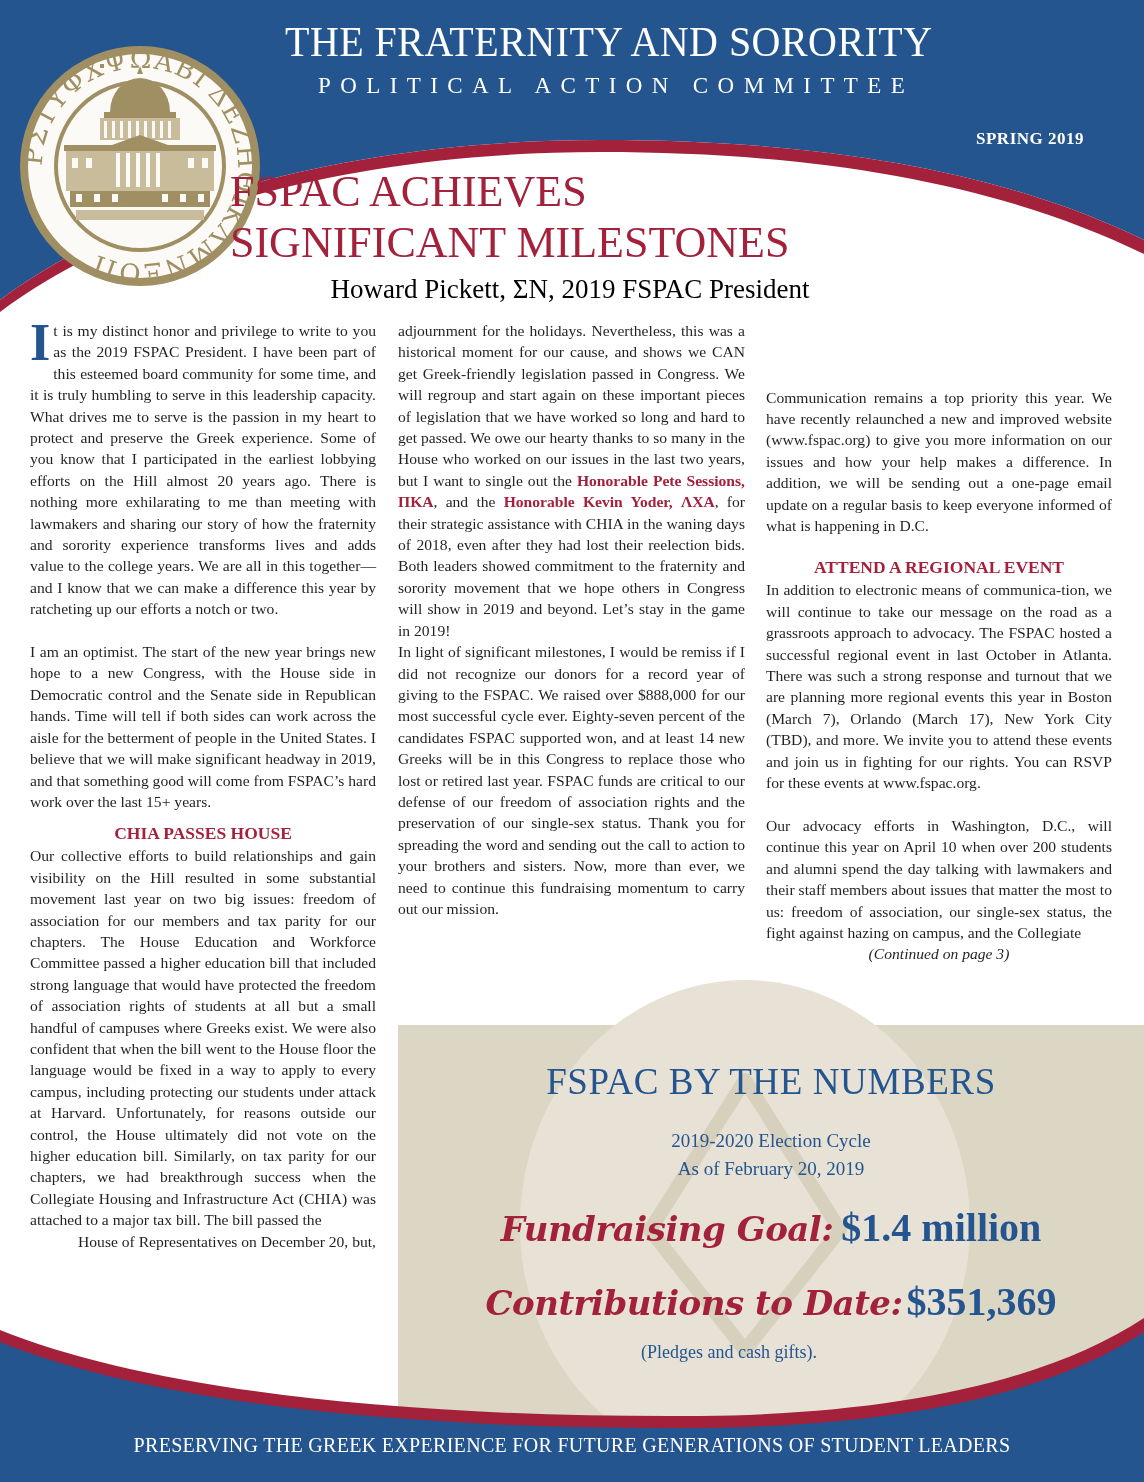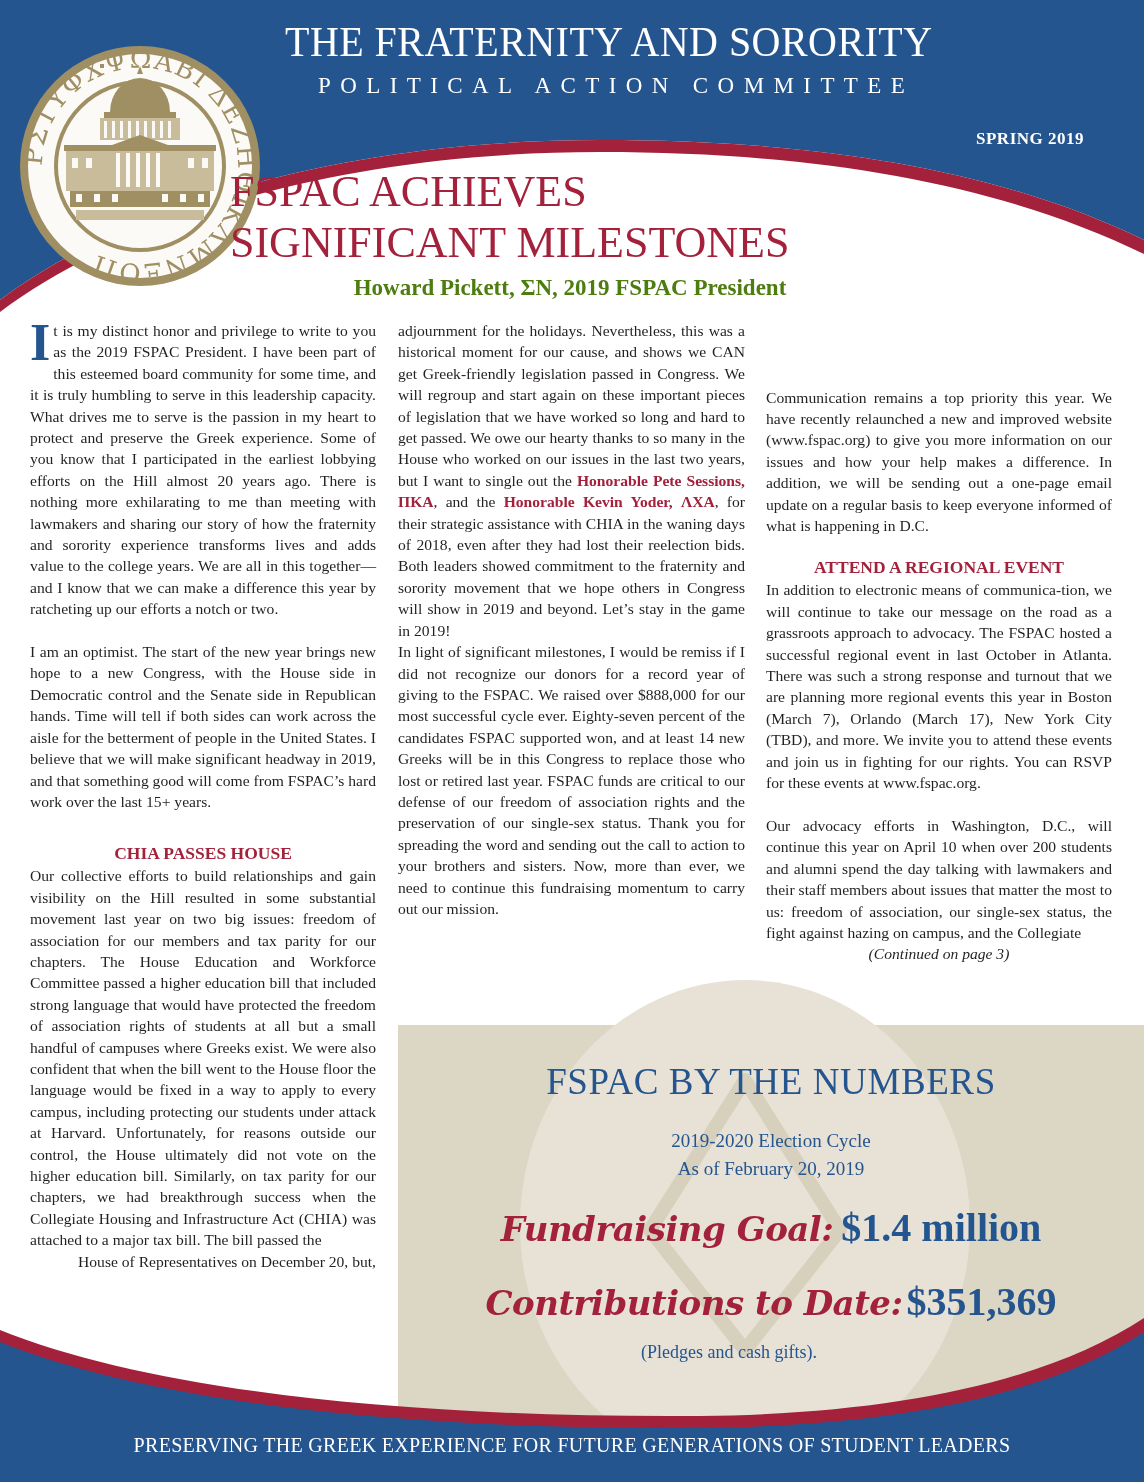--- a/index.html
+++ b/index.html
@@ -26,21 +26,21 @@
   .issue-date {
     right: 60px; top: 130px; color: #ffffff;
     font-size: 17px; font-weight: bold; letter-spacing: 0.5px; line-height: 1;
   }
   .headline {
     left: 230px; width: 680px; text-align: left;
     color: #a3213b; font-size: 44px; line-height: 1; white-space: nowrap;
   }
   .byline {
     left: 250px; width: 640px; top: 276px; text-align: center;
-    color: #4d7c0f; font-size: 23px; font-weight: bold; line-height: 1; white-space: nowrap;
+    color: #000000; font-size: 27px; font-weight: normal; line-height: 1; white-space: nowrap;
   }
 
   .col {
     position: absolute; font-size: 15.6px; line-height: 21.4px;
     text-align: justify; hyphens: manual;
   }
   .col p { margin: 0; }
   .col p + p { margin-top: 21.4px; }
   .col1 { left: 30px; top: 320px; width: 346px; }
   .col2 { left: 398px; top: 320px; width: 347px; }
@@ -157,21 +157,21 @@
 
 <div class="abs headline" style="top:170px;">FSPAC ACHIEVES</div>
 <div class="abs headline" style="top:221px;">SIGNIFICANT MILESTONES</div>
 <div class="abs byline">Howard Pickett, ΣΝ, 2019 FSPAC President</div>
 
 <div class="col col1">
   <p>
     <span class="dropcap">I</span><span>t is my distinct honor and privilege to write to you as the 2019 FSPAC President. I have been part of this esteemed board community for some time, and it is truly humbling to serve in this leadership capacity. What drives me to serve is the passion in my heart to protect and preserve the Greek experience. Some of you know that I participated in the earliest lobbying efforts on the Hill almost 20 years ago. There is nothing more exhilarating to me than meeting with lawmakers and sharing our story of how the fraternity and sorority experience transforms lives and adds value to the college years. We are all in this together—and I know that we can make a difference this year by ratcheting up our efforts a notch or two.</span>
   </p>
   <p>I am an optimist. The start of the new year brings new hope to a new Congress, with the House side in Democratic control and the Senate side in Republican hands. Time will tell if both sides can work across the aisle for the betterment of people in the United States. I believe that we will make significant headway in 2019, and that something good will come from FSPAC’s hard work over the last 15+ years.</p>
-  <div class="sec-head" style="margin-top:32px;">CHIA PASSES HOUSE</div>
+  <div class="sec-head" style="margin-top:12px;">CHIA PASSES HOUSE</div>
   <p style="margin-top:0;">Our collective efforts to build relationships and gain visibility on the Hill resulted in some substantial movement last year on two big issues: freedom of association for our members and tax parity for our chapters. The House Education and Workforce Committee passed a higher education bill that included strong language that would have protected the freedom of association rights of students at all but a small handful of campuses where Greeks exist. We were also confident that when the bill went to the House floor the language would be fixed in a way to apply to every campus, including protecting our students under attack at Harvard. Unfortunately, for reasons outside our control, the House ultimately did not vote on the higher education bill. Similarly, on tax parity for our chapters, we had breakthrough success when the Collegiate Housing and Infrastructure Act (CHIA) was attached to a major tax bill. The bill passed the</p>
   <div class="right-tail" style="padding-left:10px;">House of Representatives on December 20, but,</div>
 </div>
 
 <div class="col col2">
   <p><span>adjournment for the holidays. Nevertheless, this was a historical moment for our cause, and shows we CAN get Greek-friendly legislation passed in Congress. We will regroup and start again on these important pieces of legislation that we have worked so long and hard to get passed. We owe our hearty thanks to so many in the House who worked on our issues in the last two years, but I want to single out the </span><span class="hl">Honorable Pete Sessions, ΠΚΑ</span><span>, and the </span><span class="hl">Honorable Kevin Yoder, ΛΧΑ</span><span>, for their strategic assistance with CHIA in the waning days of 2018, even after they had lost their reelection bids. Both leaders showed commitment to the fraternity and sorority movement that we hope others in Congress will show in 2019 and beyond. Let’s stay in the game in 2019!</span></p>
   <p style="margin-top:0;">In light of significant milestones, I would be remiss if I did not recognize our donors for a record year of giving to the FSPAC. We raised over $888,000 for our most successful cycle ever.  Eighty-seven percent of the candidates FSPAC supported won, and at least 14 new Greeks will be in this Congress to replace those who lost or retired last year. FSPAC funds are critical to our defense of our freedom of association rights and the preservation of our single-sex status. Thank you for spreading the word and sending out the call to action to your brothers and sisters. Now, more than ever, we need to continue this fundraising momentum to carry out our mission.</p>
 </div>
 
 <div class="col col3">

